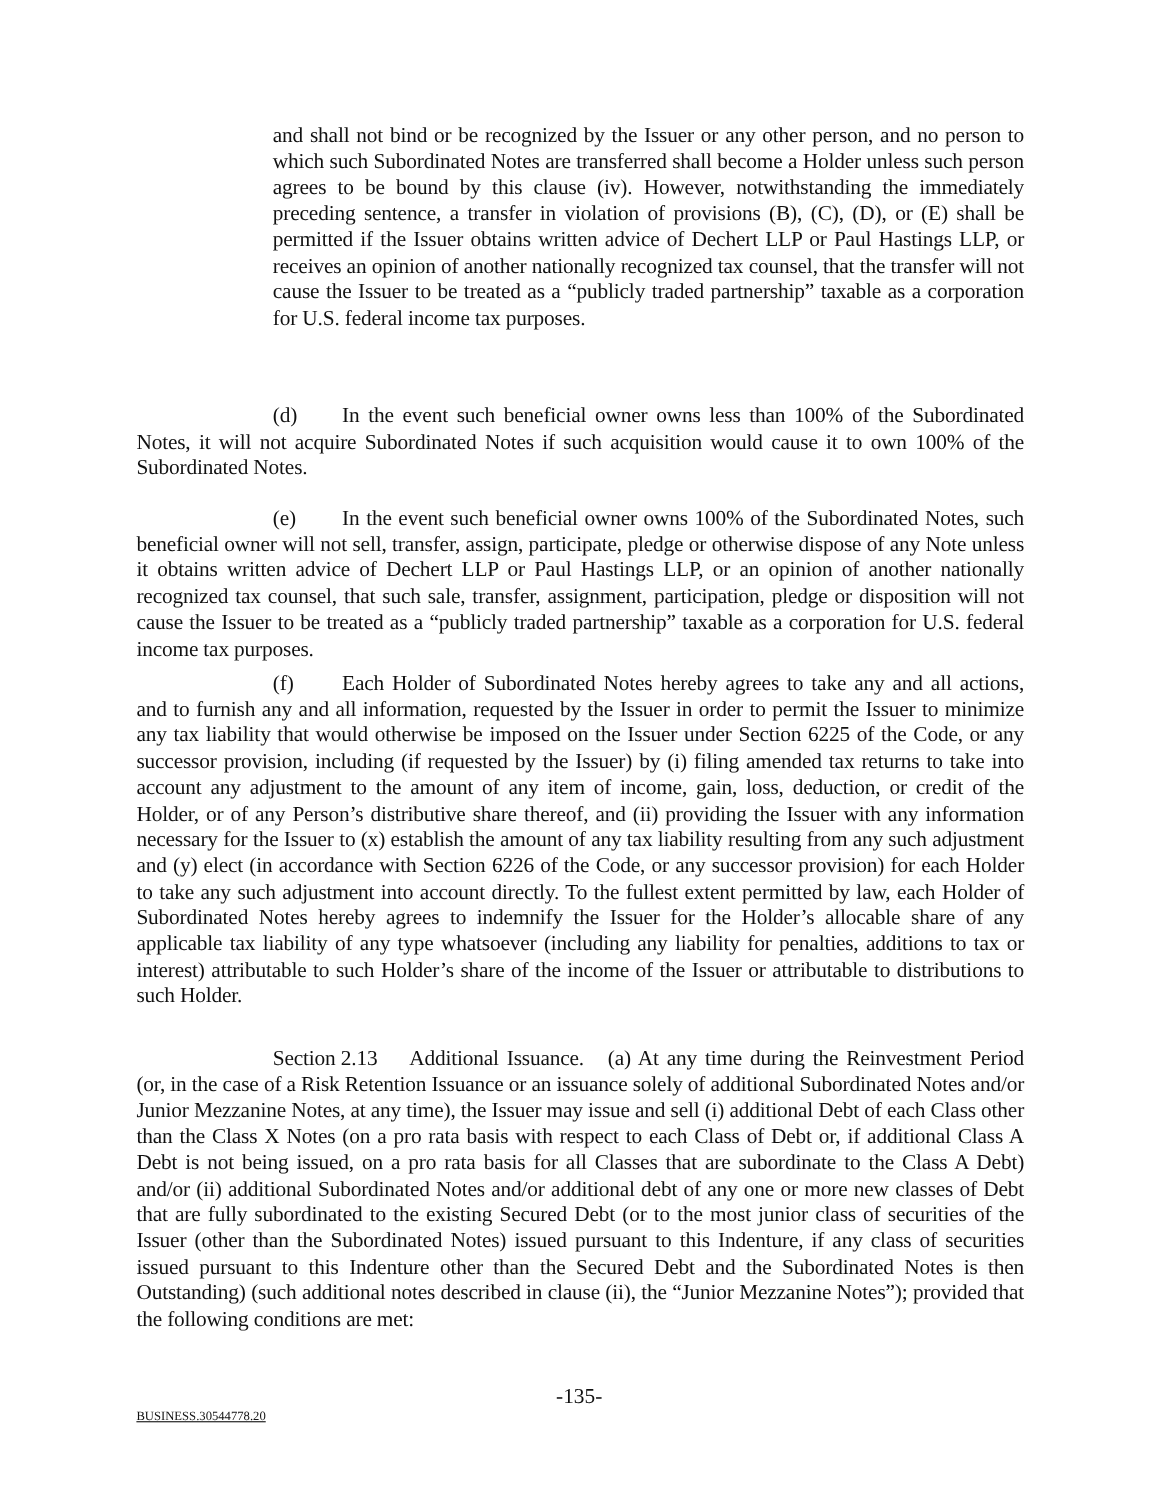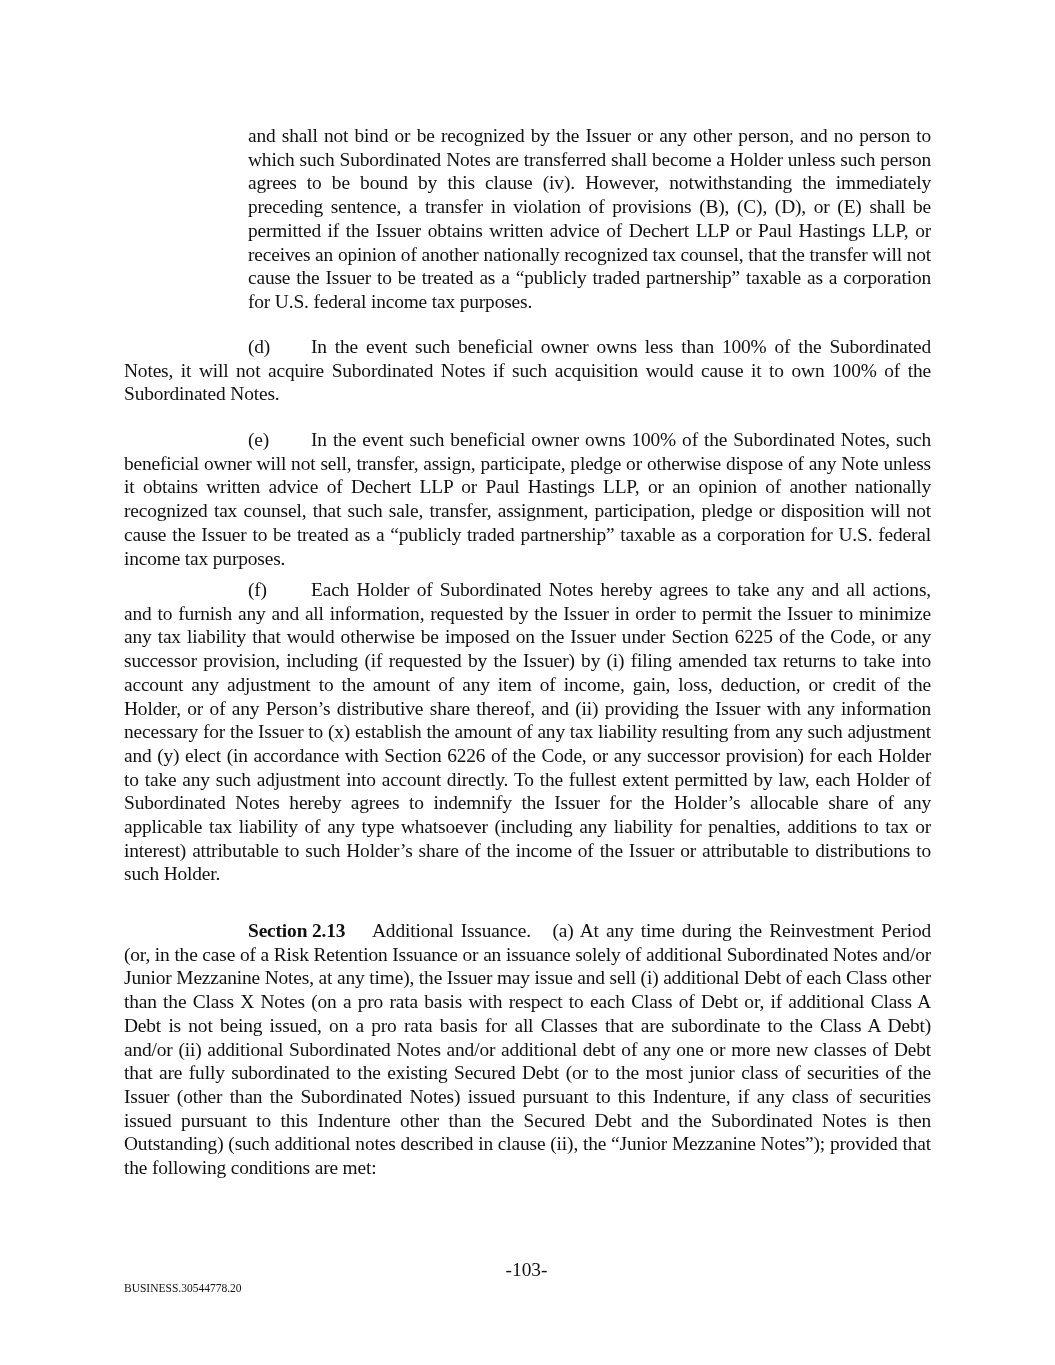--- a/index.html
+++ b/index.html
@@ -25,67 +25,69 @@
   }
   .body-text {
     position: absolute;
     left: 124px;
     width: 807px;
     font-size: 19.4px;
     line-height: 23.7px;
     text-align: justify;
     letter-spacing: -0.15px;
     word-spacing: 0px;
+    margin-top: 32px;
   }
   .para {
     margin: 0;
     text-align: justify;
   }
   .block-indented {
     position: absolute;
     left: 248px;
     width: 683px;
-    top: 124px;
+    top: 112px;
     font-size: 19.4px;
     line-height: 23.7px;
     text-align: justify;
     letter-spacing: -0.15px;
   }
   .lead {
     display: inline-block;
     width: 124px;
   }
   .marker {
     display: inline-block;
     width: 63px;
   }
   .u { }
   .i { }
   #para-d { position: absolute; top: 335px; }
   #para-e { position: absolute; top: 428px; }
   #para-f { position: absolute; top: 578px; }
   #section-213 { position: absolute; top: 919px; }
-  .section-num { display: inline-block; width: 124px; font-weight: bold; }
+  .section-num { display: inline-block; width: 124px; }
   .page-number {
     position: absolute;
     top: 1258px;
     left: 0;
     width: 1055px;
     text-align: center;
     font-size: 19.4px;
     line-height: 23px;
   }
   .page-number span { position: relative; left: -1px; }
   .footer-id {
     position: absolute;
     top: 1281px;
     left: 124px;
     font-size: 11.5px;
     line-height: 14px;
     letter-spacing: 0px;
+    text-decoration: underline;
   }
 </style>
 </head>
 <body>
 
 <div class="page">
 
   <div class="block-indented">
     <p class="para">and shall not bind or be recognized by the Issuer or any other person, and no person to which such Subordinated Notes are transferred shall become a Holder unless such person agrees to be bound by this clause (iv). However, notwithstanding the immediately preceding sentence, a transfer in violation of provisions (B), (C), (D), or (E) shall be permitted if the Issuer obtains written advice of Dechert LLP or Paul Hastings LLP, or receives an opinion of another nationally recognized tax counsel, that the transfer will not cause the Issuer to be treated as a “publicly traded partnership” taxable as a corporation for U.S. federal income tax purposes.</p>
   </div>
@@ -100,18 +102,18 @@
 
   <div class="body-text" id="para-f">
     <p class="para"><span class="lead"></span><span class="marker">(f)</span><span>Each Holder of Subordinated Notes hereby agrees to take any and all actions, and to furnish any and all information, requested by the Issuer in order to permit the Issuer to minimize any tax liability that would otherwise be imposed on the Issuer under Section 6225 of the Code, or any successor provision, including (if requested by the Issuer) by (i) filing amended tax returns to take into account any adjustment to the amount of any item of income, gain, loss, deduction, or credit of the Holder, or of any Person’s distributive share thereof, and (ii) providing the Issuer with any information necessary for the Issuer to (x) establish the amount of any tax liability resulting from any such adjustment and (y) elect (in accordance with Section 6226 of the Code, or any successor provision) for each Holder to take any such adjustment into account directly. To the fullest extent permitted by law, each Holder of Subordinated Notes hereby agrees to indemnify the Issuer for the Holder’s allocable share of any applicable tax liability of any type whatsoever (including any liability for penalties, additions to tax or interest) attributable to such Holder’s share of the income of the Issuer or attributable to distributions to such Holder.</span></p>
   </div>
 
   <div class="body-text" id="section-213">
     <p class="para"><span class="lead"></span><span class="section-num">Section 2.13</span><span class="u">Additional Issuance</span><span>.</span>&nbsp;&nbsp; <span>(a) At any time during the Reinvestment Period (or, in the case of a Risk Retention Issuance or an issuance solely of additional Subordinated Notes and/or Junior Mezzanine Notes, at any time), the Issuer may issue and sell (i) additional Debt of each Class other than the Class X Notes (on a </span><span class="i">pro rata</span><span> basis with respect to each Class of Debt or, if additional Class A Debt is not being issued, on a </span><span class="i">pro rata</span><span> basis for all Classes that are subordinate to the Class A Debt) and/or (ii) additional Subordinated Notes and/or additional debt of any one or more new classes of Debt that are fully subordinated to the existing Secured Debt (or to the most junior class of securities of the Issuer (other than the Subordinated Notes) issued pursuant to this Indenture, if any class of securities issued pursuant to this Indenture other than the Secured Debt and the Subordinated Notes is then Outstanding) (such additional notes described in clause (ii), the “</span><span class="u">Junior Mezzanine Notes</span><span>”); </span><span class="u">provided</span><span> that the following conditions are met:</span></p>
   </div>
 
   <div class="page-number">
-    <span>-103-</span>
+    <span>-135-</span>
   </div>
 
   <div class="footer-id">BUSINESS.30544778.20</div>
 
 </div>
 
 </body></html>

